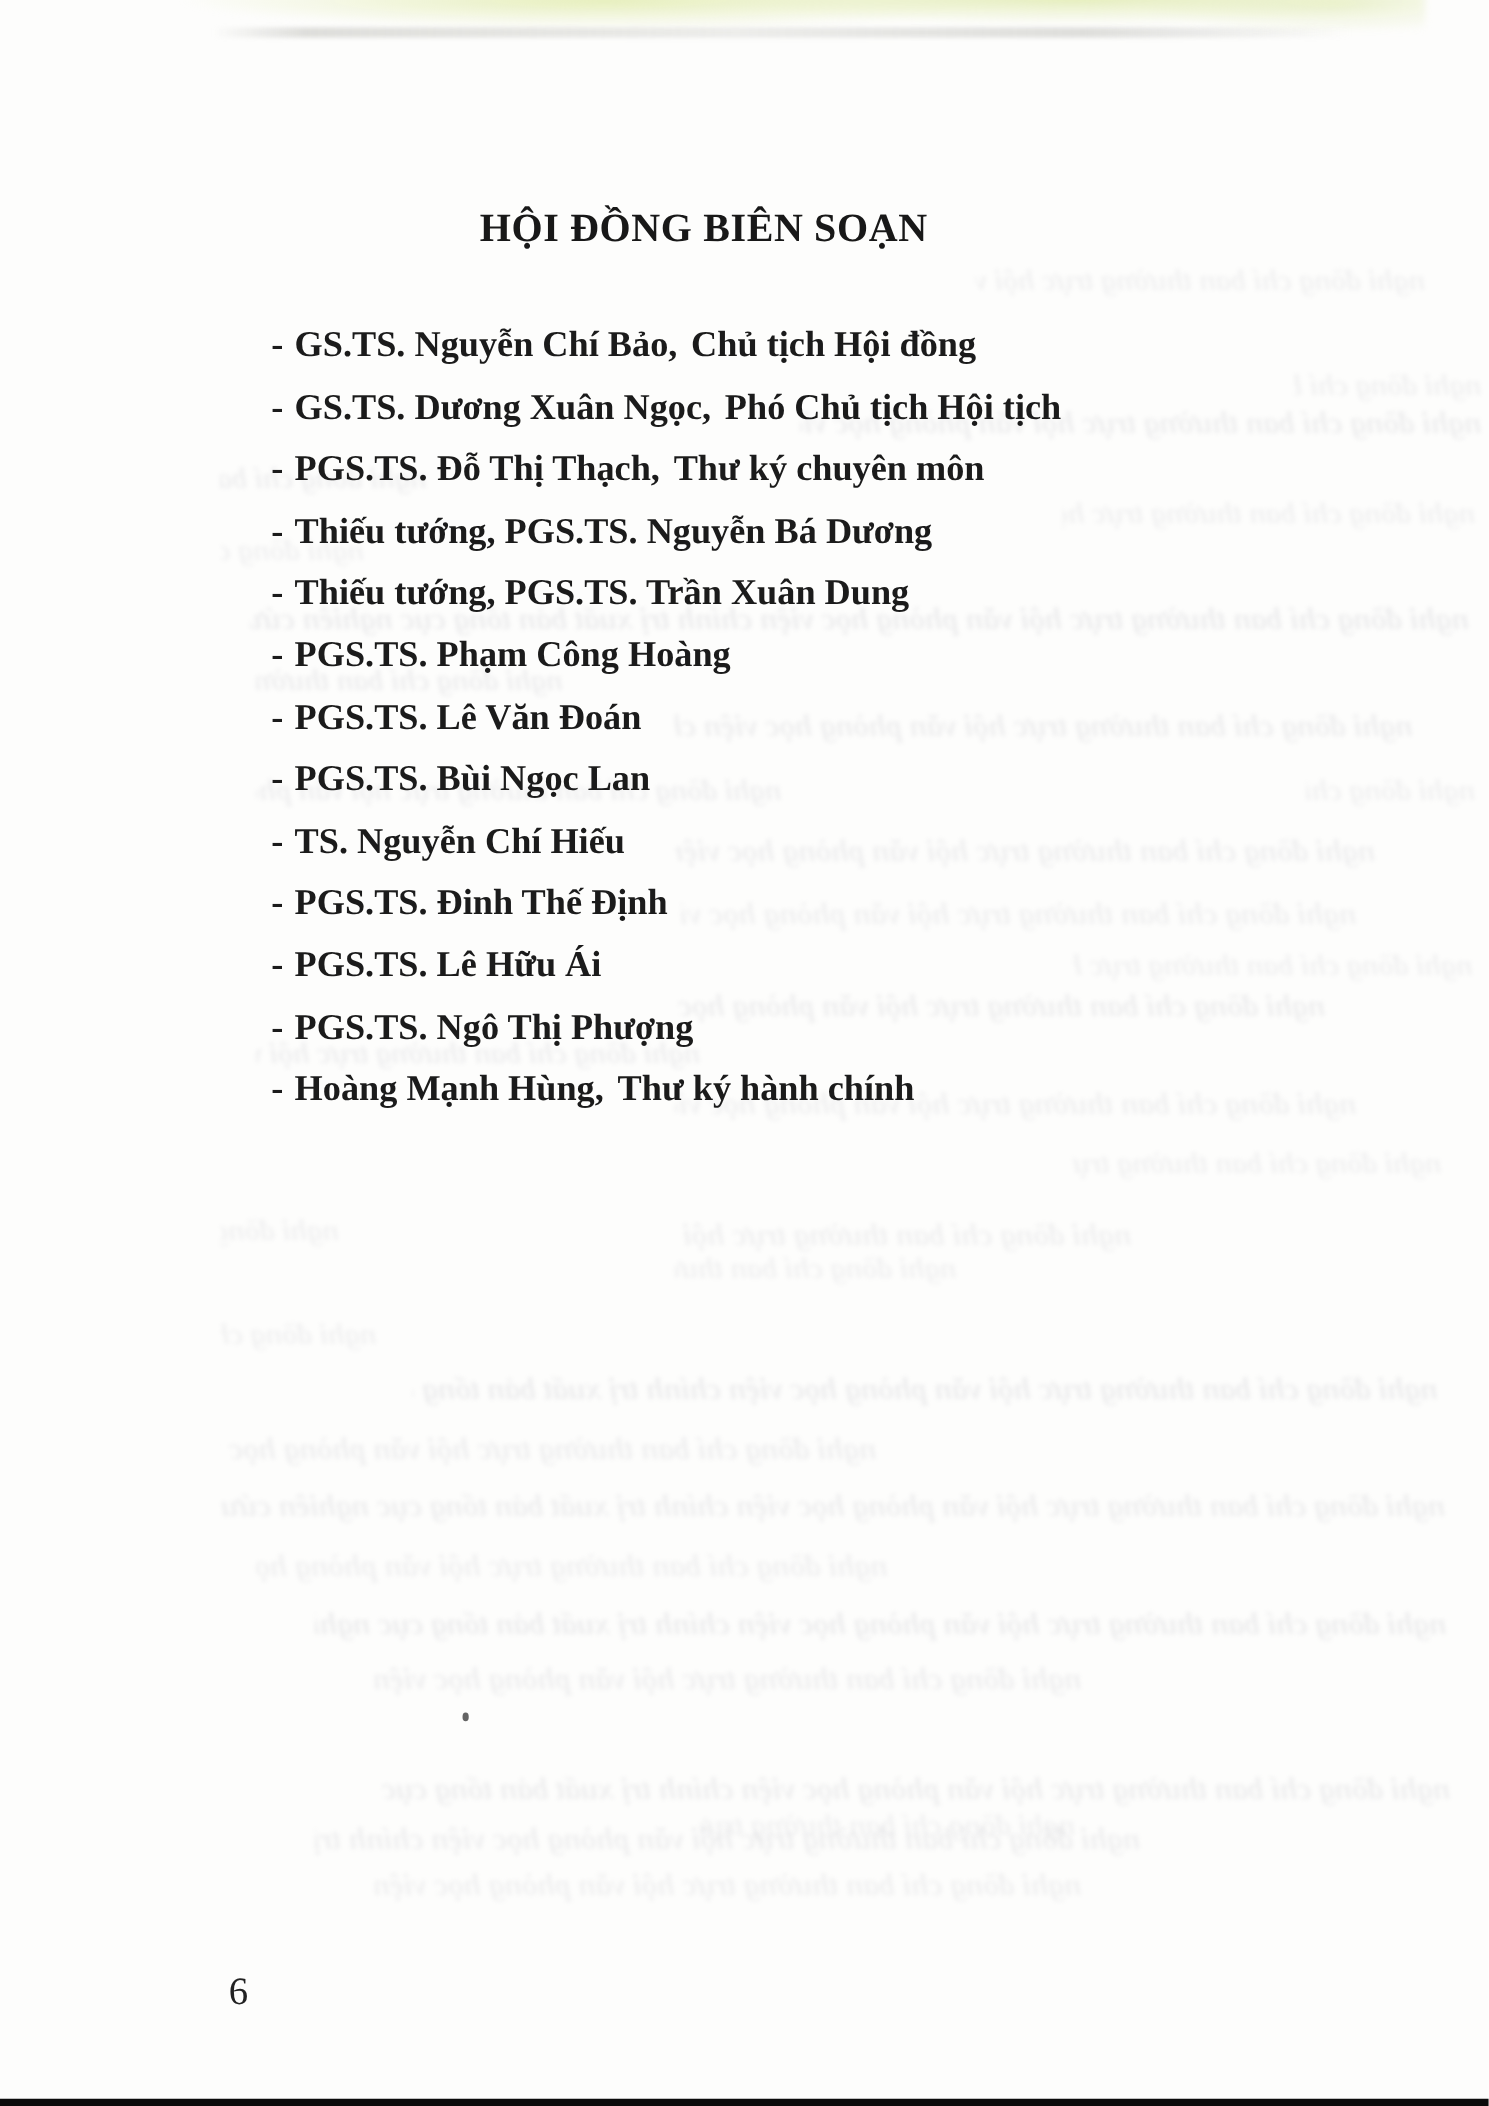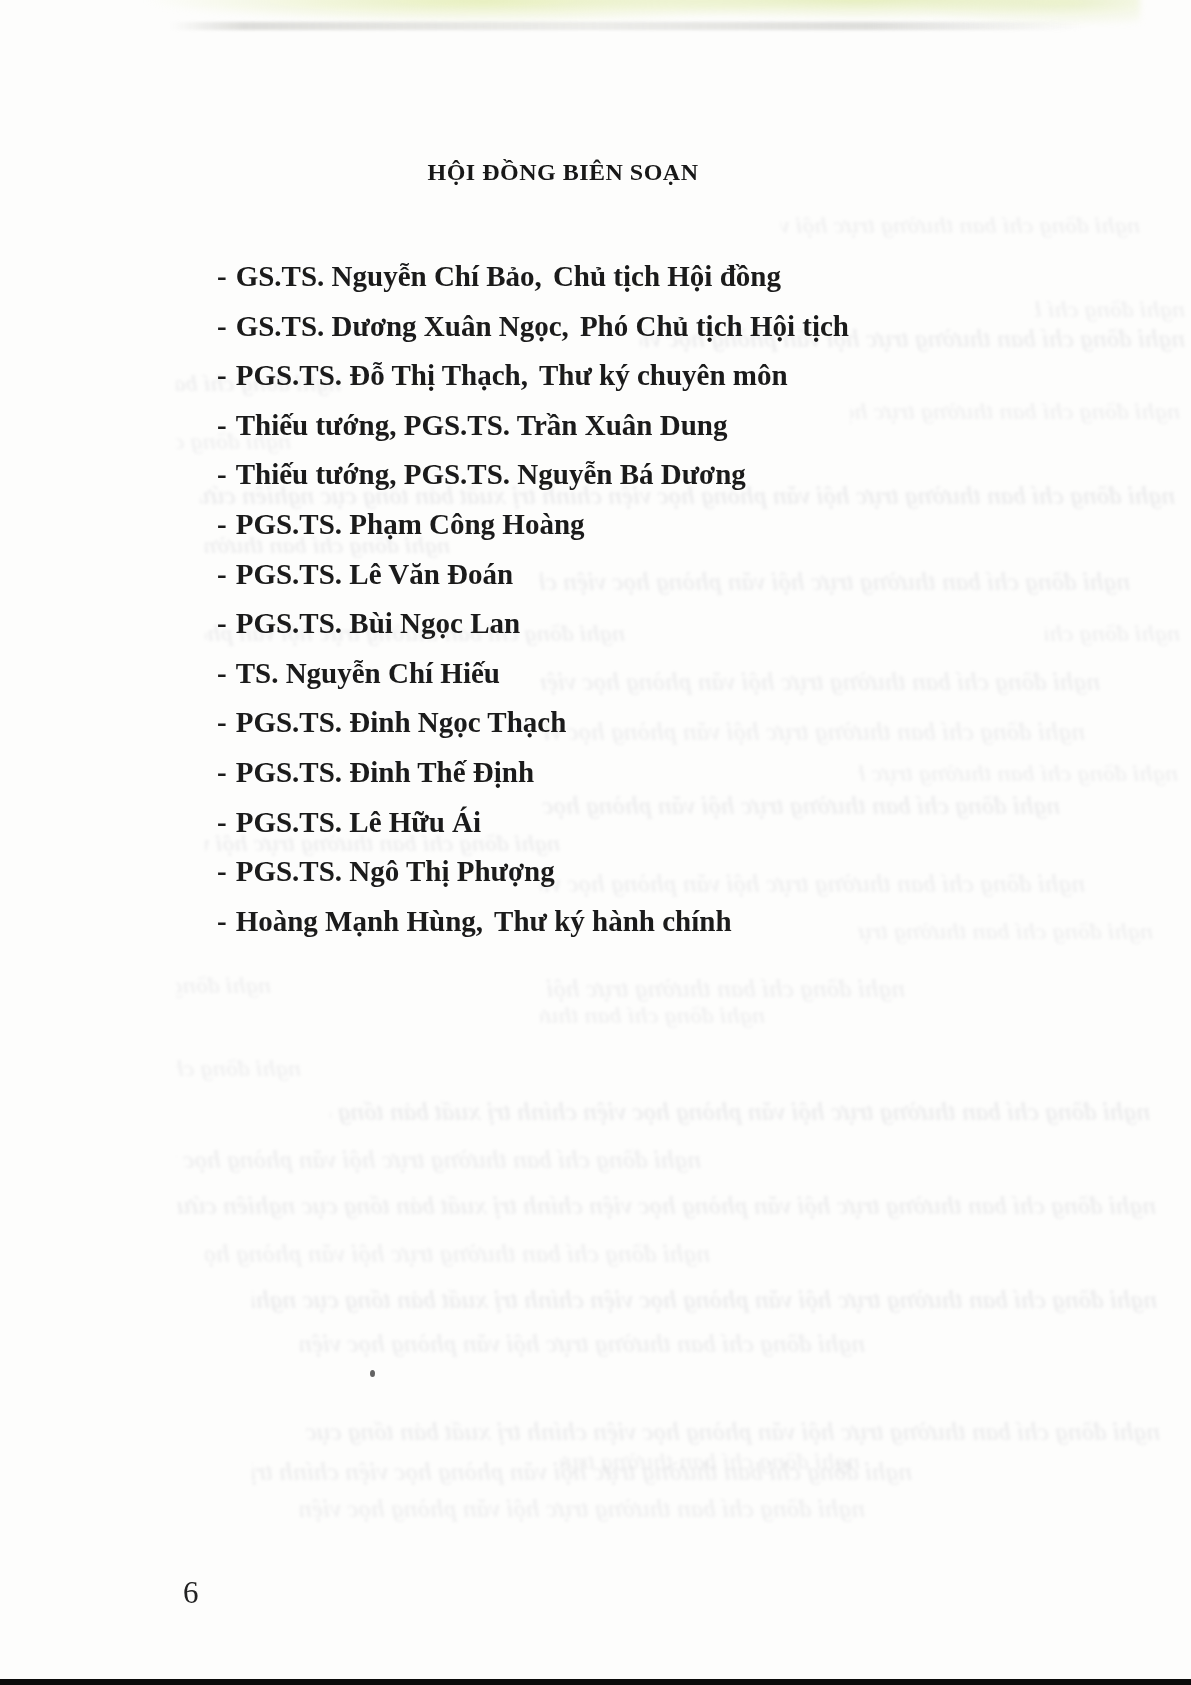--- a/index.html
+++ b/index.html
@@ -24,21 +24,21 @@
     filter:blur(3px);
   }
   .scan-streak{
     position:absolute;left:170px;top:22px;width:930px;height:8px;
     background:linear-gradient(90deg, rgba(200,200,196,0) 0%, rgba(195,195,190,.55) 8%,
       rgba(205,205,200,.35) 45%, rgba(190,190,186,.5) 75%, rgba(200,200,196,0) 98%);
     filter:blur(1.5px);
   }
   .doc-title{
     position:absolute;left:563px;top:143px;transform:translateX(-50%);
-    font-size:24px;font-weight:bold;letter-spacing:.5px;
+    font-size:32px;font-weight:bold;letter-spacing:.5px;
     color:#181818;white-space:nowrap;
   }
   .members{
     position:absolute;left:217px;top:252px;width:940px;
   }
   .member-row{
     height:49.6px;line-height:49.6px;
     font-size:29px;color:#1b1b1b;white-space:nowrap;
   }
   .member-dash{font-weight:bold;padding-right:9px;}
@@ -108,27 +108,26 @@
       <span class="ghost" style="left: 300px; top: 1495px; width: 565px; font-size: 25px; opacity: 0.11;">nghi đồng chí ban thường trực hội văn phòng học viện chính trị xuất bản tổng cục nghiên cứu khoa học xã hội nhân văn quân đội trung ương ban tuyên giáo thành phố nghi đồng chí ban thường trực hội văn phòng học viện chính trị xuất bản tổng cục nghiên cứu khoa học xã hội nhân văn quân đội trung ương ban tuyên giáo thành phố</span>
       <span class="ghost" style="left: 560px; top: 1448px; width: 300px; font-size: 24px; opacity: 0.1;">nghi đồng chí ban thường trực hội văn phòng học viện chính trị xuất bản tổng cục nghiên cứu khoa học xã hội nhân văn quân đội trung ương ban tuyên giáo thành phố nghi đồng chí ban thường trực hội văn phòng học viện chính trị xuất bản tổng cục nghiên cứu khoa học xã hội nhân văn quân đội trung ương ban tuyên giáo thành phố</span>
     </div>
 
   <h1 class="doc-title">HỘI ĐỒNG BIÊN SOẠN</h1>
 
   <div class="members">
       <div class="member-row"><span class="member-dash">-</span><span class="member-name">GS.TS. Nguyễn Chí Bảo,</span><span class="member-role">Chủ tịch Hội đồng</span></div>
       <div class="member-row"><span class="member-dash">-</span><span class="member-name">GS.TS. Dương Xuân Ngọc,</span><span class="member-role">Phó Chủ tịch Hội tịch</span></div>
       <div class="member-row"><span class="member-dash">-</span><span class="member-name">PGS.TS. Đỗ Thị Thạch,</span><span class="member-role">Thư ký chuyên môn</span></div>
+      <div class="member-row"><span class="member-dash">-</span><span class="member-name">Thiếu tướng, PGS.TS. Nguyễn Bá Dương</span></div>
       <div class="member-row"><span class="member-dash">-</span><span class="member-name">Thiếu tướng, PGS.TS. Trần Xuân Dung</span></div>
-      <div class="member-row"><span class="member-dash">-</span><span class="member-name">Thiếu tướng, PGS.TS. Nguyễn Bá Dương</span></div>
       <div class="member-row"><span class="member-dash">-</span><span class="member-name">PGS.TS. Phạm Công Hoàng</span></div>
       <div class="member-row"><span class="member-dash">-</span><span class="member-name">PGS.TS. Lê Văn Đoán</span></div>
       <div class="member-row"><span class="member-dash">-</span><span class="member-name">PGS.TS. Bùi Ngọc Lan</span></div>
       <div class="member-row"><span class="member-dash">-</span><span class="member-name">TS. Nguyễn Chí Hiếu</span></div>
-      <div class="member-row"><span class="member-dash">-</span><span class="member-name">PGS.TS. Đinh Ngọc Thạch</span></div>
       <div class="member-row"><span class="member-dash">-</span><span class="member-name">PGS.TS. Đinh Thế Định</span></div>
       <div class="member-row"><span class="member-dash">-</span><span class="member-name">PGS.TS. Lê Hữu Ái</span></div>
       <div class="member-row"><span class="member-dash">-</span><span class="member-name">PGS.TS. Ngô Thị Phượng</span></div>
       <div class="member-row"><span class="member-dash">-</span><span class="member-name">Hoàng Mạnh Hùng,</span><span class="member-role">Thư ký hành chính</span></div>
     </div>
 
   <div class="ink-dot"></div>
 
   <div class="page-number">6</div>
 

